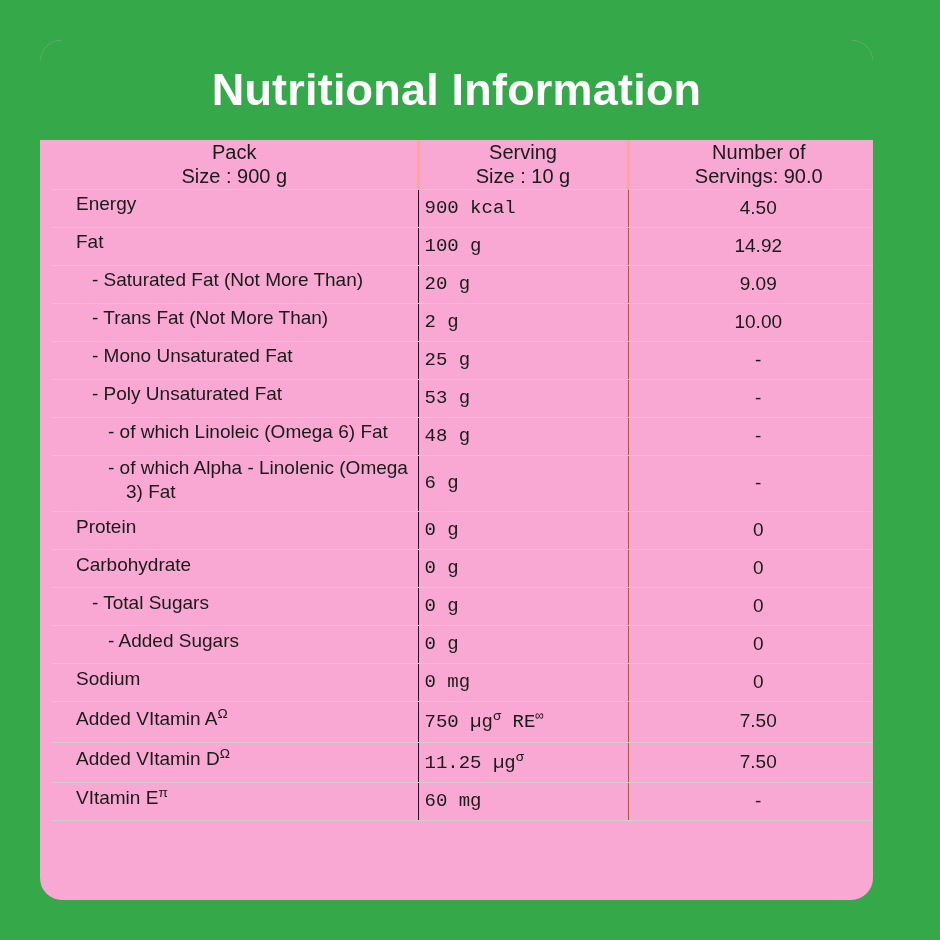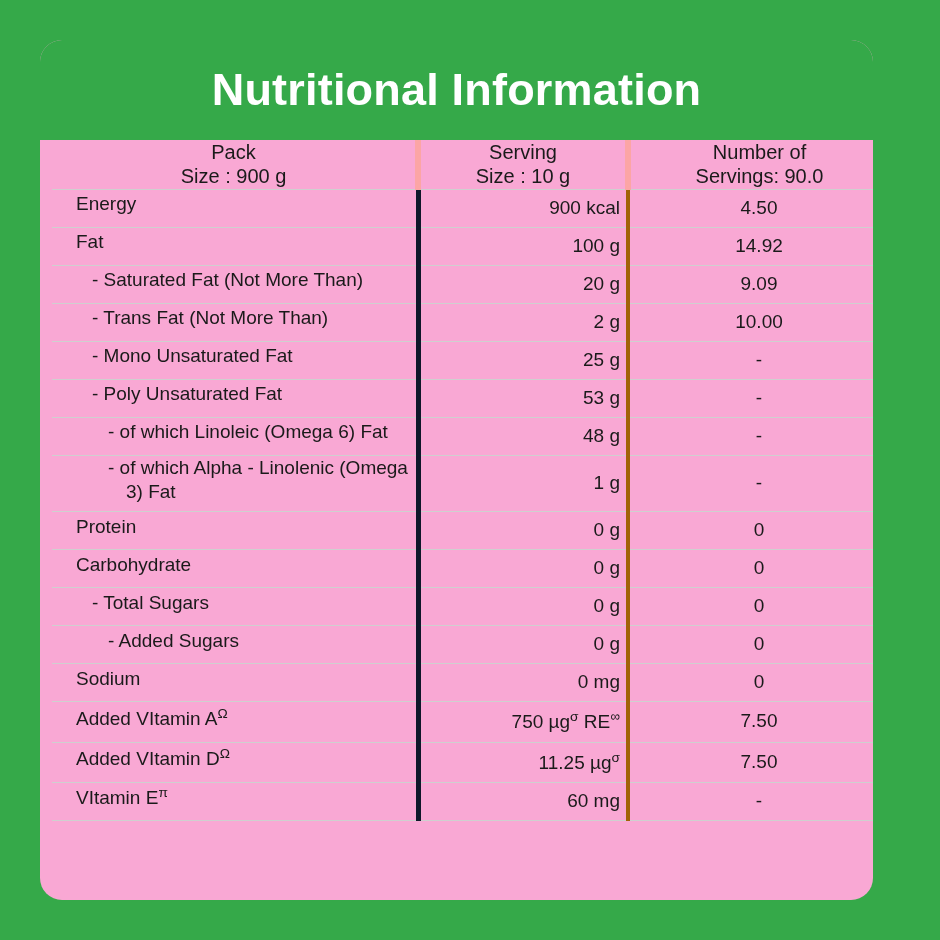--- a/index.html
+++ b/index.html
@@ -56,44 +56,45 @@
   .c1 { width: 366px; }
   .c2 { width: 210px; }
   .c3 { width: 260px; }
 
   .hdr-row td {
     text-align: center;
     padding: 8px 4px 10px 4px;
     line-height: 1.22;
     font-size: 20px;
   }
-  .hdr-row .sep-l { border-left: 6px solid #fca5a5; }
+  .hdr-row .sep-l { border-left: 3px solid #fca5a5; }
 
   .sub-row td {
     text-align: center;
     padding: 9px 6px 11px 6px;
     line-height: 1.22;
     font-size: 19px;
   }
   .sub-row .sep-l { border-left: 1px solid #cfcfcf; }
 
   .data-row td.label {
     text-align: left;
     padding: 0 6px 8px 24px;
     line-height: 1.25;
   }
   .data-row td.val {
-    text-align: right;
+    text-align: left;
     padding: 7px 6px 8px 6px;
-    border-left: 5px solid #0f172a;
+    border-left: 1px solid #0f172a;
+    font-family: Liberation Mono, monospace;
   }
   .data-row td.rda {
     text-align: center;
     padding: 7px 6px 8px 6px;
-    border-left: 4px solid #a16207;
+    border-left: 1px solid #a16207;
   }
   .ind1 { padding-left: 40px !important; }
   .ind2 { padding-left: 56px !important; }
   .hang { display: block; padding-left: 18px; text-indent: -18px; }
   sup { font-size: 0.72em; vertical-align: super; }
 </style>
 </head>
 <body>
 
 <div class="card">
@@ -159,21 +160,21 @@
         <td class="label ind2">
           <span class="hang">- of which Linoleic (Omega 6) Fat</span>
         </td>
         <td class="val">48 g</td>
         <td class="rda">-</td>
       </tr>
       <tr class="data-row">
         <td class="label ind2">
           <span class="hang">- of which Alpha - Linolenic (Omega 3) Fat</span>
         </td>
-        <td class="val">1 g</td>
+        <td class="val">6 g</td>
         <td class="rda">-</td>
       </tr>
       <tr class="data-row">
         <td class="label">Protein</td>
         <td class="val">0 g</td>
         <td class="rda">0</td>
       </tr>
       <tr class="data-row">
         <td class="label">Carbohydrate</td>
         <td class="val">0 g</td>

